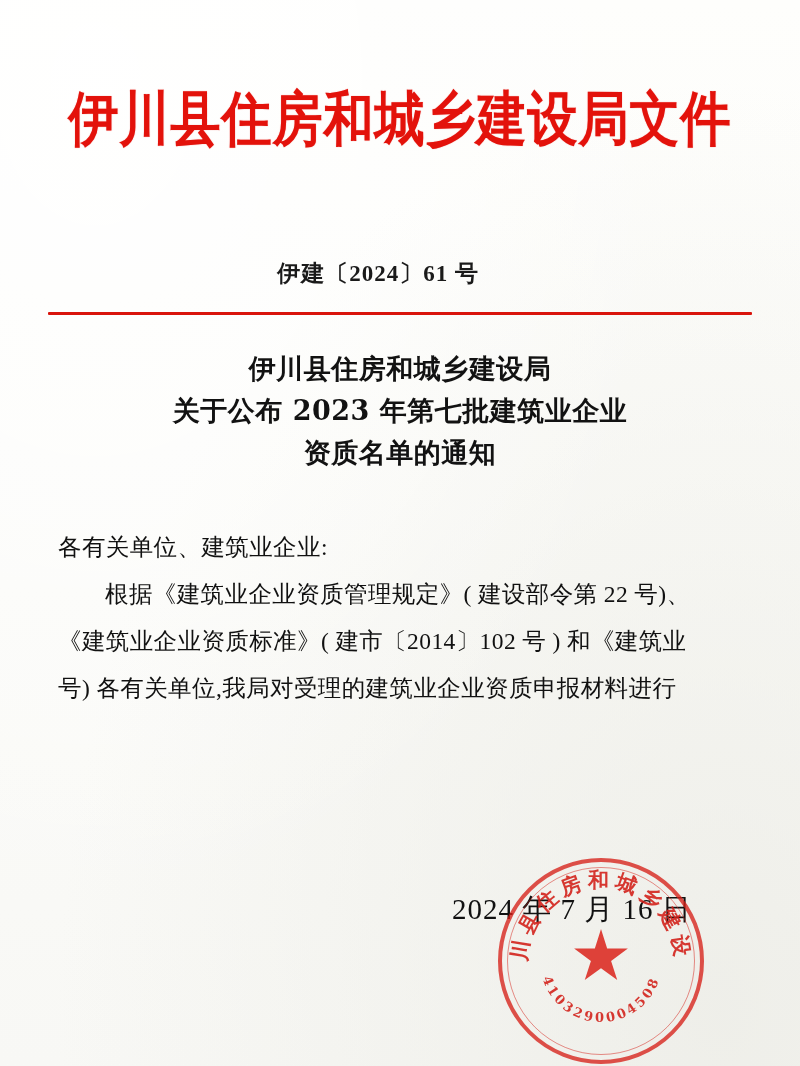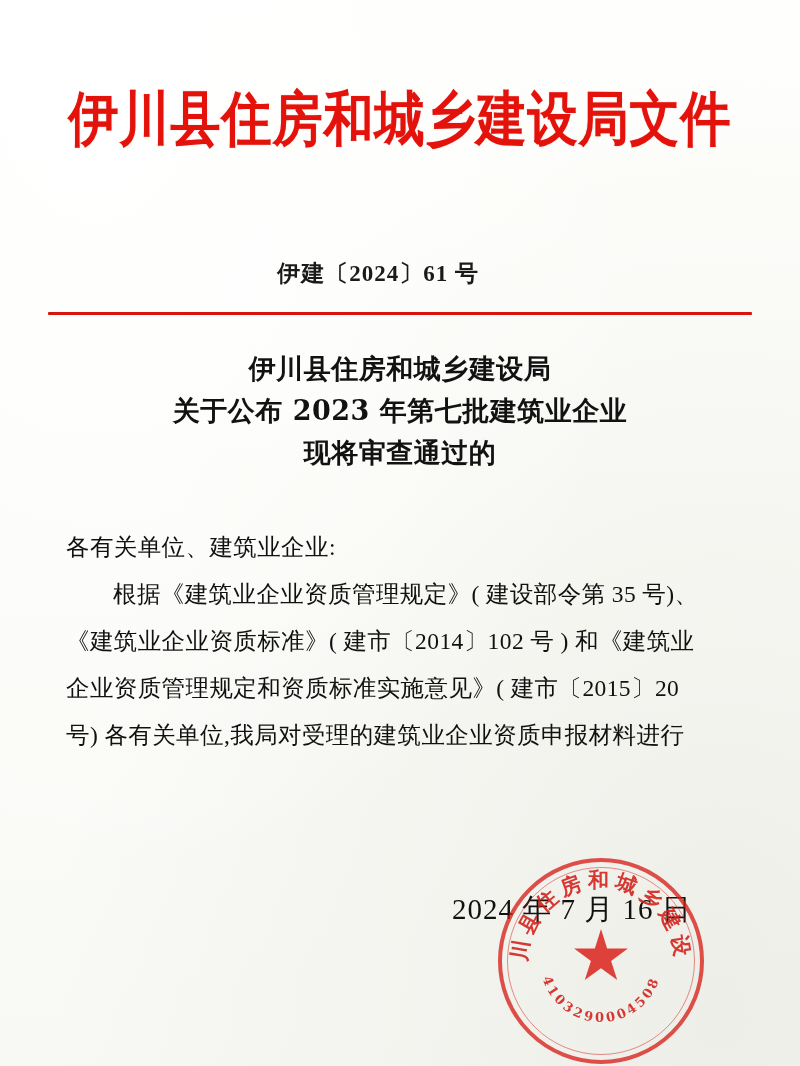--- a/index.html
+++ b/index.html
@@ -87,21 +87,21 @@
     font-size: 27px;
     line-height: 42px;
     color: #121212;
     letter-spacing: 0.5px;
     white-space: nowrap;
   }
 
   .body-text {
     position: absolute;
     top: 524px;
-    left: 66px;
+    left: 58px;
     width: 686px;
     font-size: 23.5px;
     line-height: 47px;
     color: #111;
     letter-spacing: 0.4px;
   }
   .body-text p {
     margin: 0;
     white-space: nowrap;
   }
@@ -171,28 +171,27 @@
     <div class="title">伊川县住房和城乡建设局文件</div>
   </div>
 
   <div class="doc-number">伊建〔2024〕61 号</div>
 
   <div class="red-rule"></div>
 
   <div class="subject">
     <div class="subject-line">伊川县住房和城乡建设局</div>
     <div class="subject-line">关于公布 2023 年第七批建筑业企业</div>
-    <div class="subject-line">现将审查通过的</div>
+    <div class="subject-line">资质名单的通知</div>
   </div>
 
   <div class="body-text">
     <p>各有关单位、建筑业企业:</p>
-    <p class="indent">根据《建筑业企业资质管理规定》( 建设部令第 35 号)、</p>
+    <p class="indent">根据《建筑业企业资质管理规定》( 建设部令第 22 号)、</p>
     <p>《建筑业企业资质标准》( 建市〔2014〕102 号 ) 和《建筑业</p>
-    <p>企业资质管理规定和资质标准实施意见》( 建市〔2015〕20</p>
     <p>号) 各有关单位,我局对受理的建筑业企业资质申报材料进行</p>
   </div>
 
   <div class="date-line">2024 年 7 月 16 日</div>
 
   <div class="seal">
     <div class="ring"></div>
     <div class="ring-inner"></div>
     <div class="star"></div>
     <svg viewBox="0 0 206 206">

